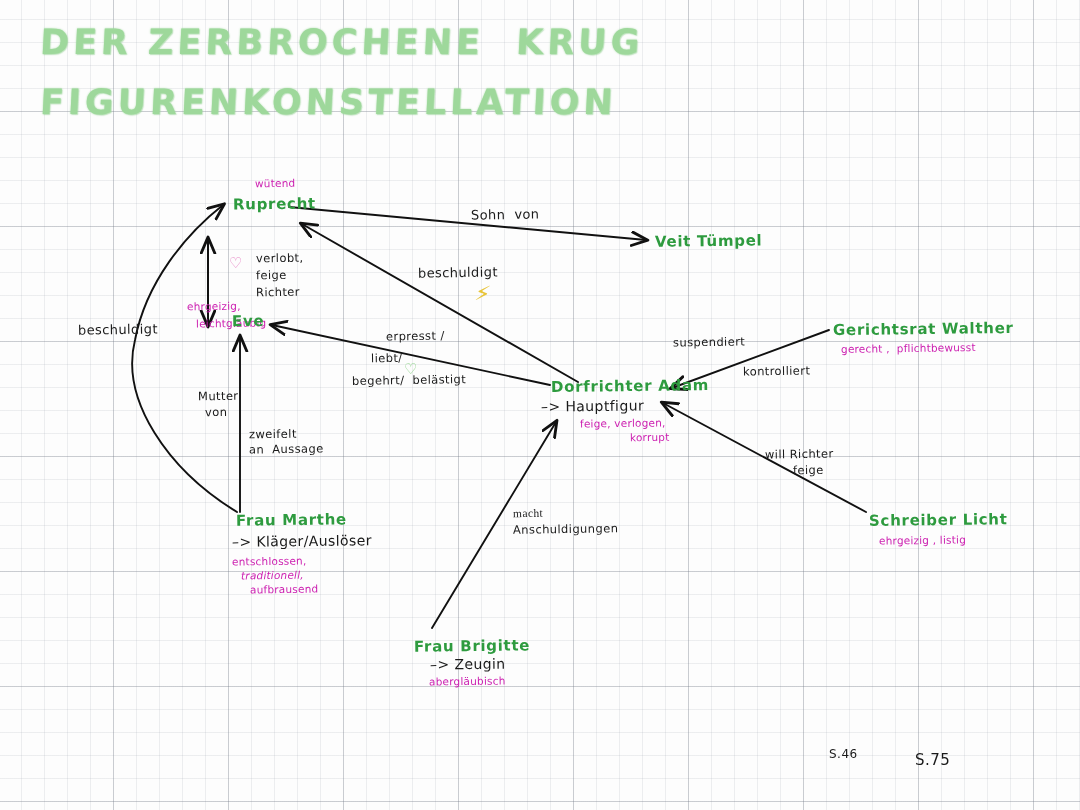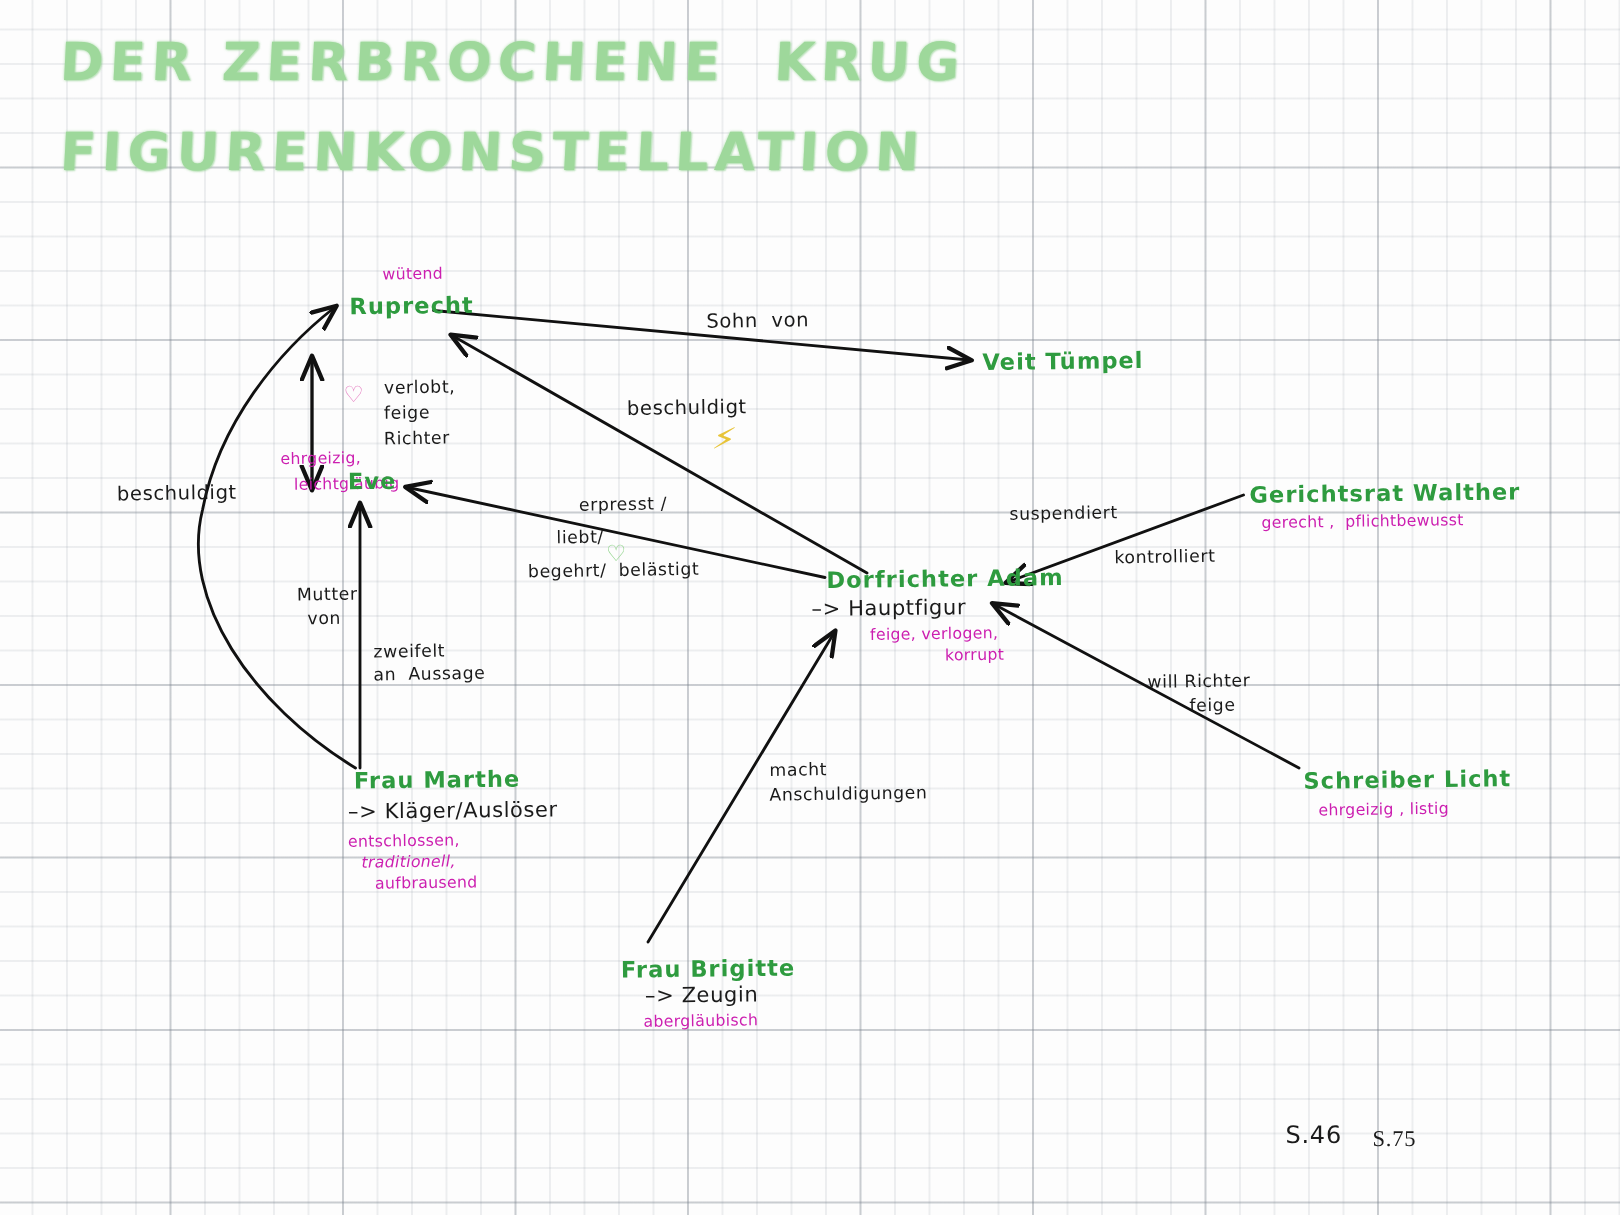--- a/index.html
+++ b/index.html
@@ -165,19 +165,19 @@
 
   <div class="tx rel sm" style="left:249px; top:428px;">zweifelt</div>
   <div class="tx rel sm" style="left:249px; top:443px;">an  Aussage</div>
 
   <div class="tx rel sm" style="left:673px; top:336px;">suspendiert</div>
   <div class="tx rel sm" style="left:743px; top:365px;">kontrolliert</div>
 
   <div class="tx rel sm" style="left:765px; top:448px;">will Richter</div>
   <div class="tx rel sm" style="left:793px; top:464px;">feige</div>
 
-  <div class="tx rel sm" style="left:513px; top:507px;">macht</div>
+  <div class="tx rel sm" style="left:513px; top:507px;font-family:Liberation Serif, serif;">macht</div>
   <div class="tx rel sm" style="left:513px; top:523px;">Anschuldigungen</div>
 
-  <div class="tx pagenum" style="left:857px; top:748px; font-size:16px;">S.46</div>
-  <div class="tx pagenum" style="left:915px; top:752px; font-size:15px;font-family:Liberation Serif, serif;">S.75</div>
+  <div class="tx pagenum" style="left:829px; top:748px; font-size:12px;">S.46</div>
+  <div class="tx pagenum" style="left:915px; top:752px; font-size:15px;">S.75</div>
 
 </div>
 
 </body></html>

